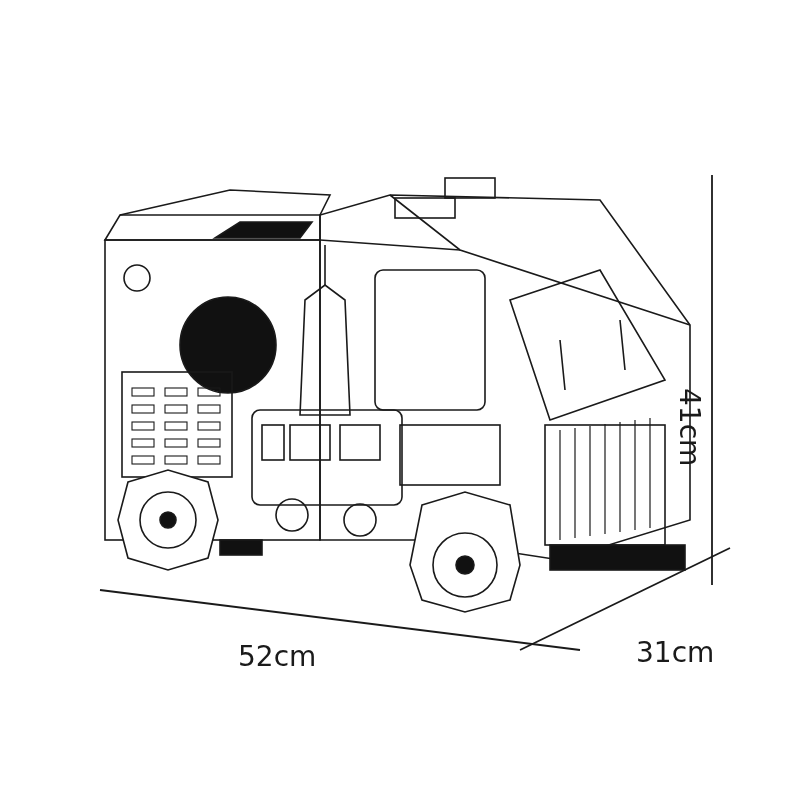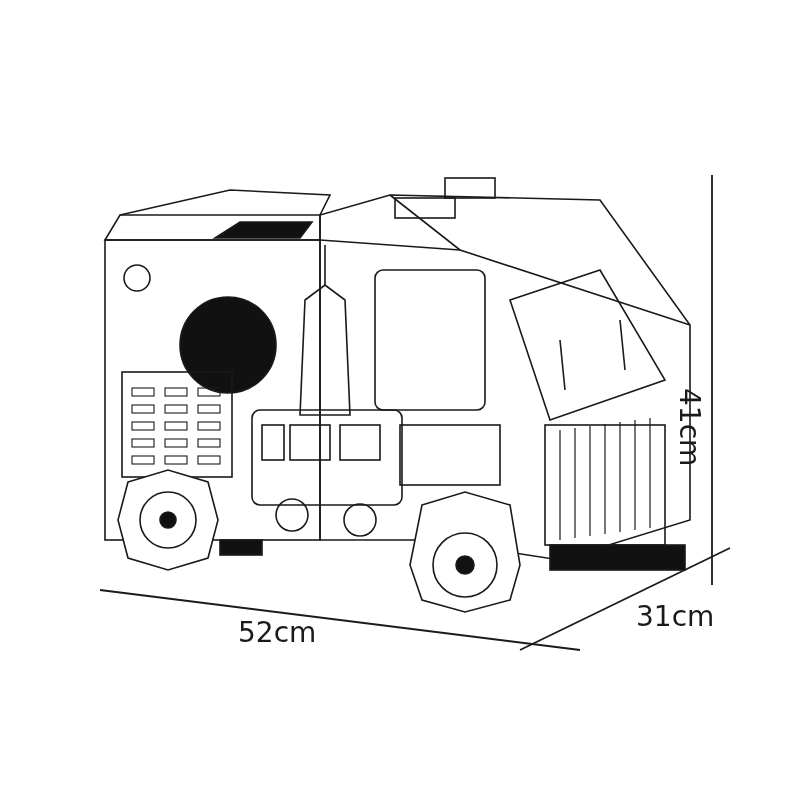--- a/index.html
+++ b/index.html
@@ -1,20 +1,20 @@
 <!DOCTYPE html>
 <html><head>
 <meta charset="utf-8">
 <style>
   html,body{margin:0;padding:0;background:#fff;}
   body{width:800px;height:800px;position:relative;overflow:hidden;font-family:"Liberation Sans",sans-serif;}
   svg{position:absolute;left:0;top:0;}
   .dim{position:absolute;font-family:"DejaVu Sans",sans-serif;font-size:28px;color:#1a1a1a;}
-  .dim-w{left:238px;top:616px;}
-  .dim-d{left:636px;top:600px;}
+  .dim-w{left:238px;top:640px;}
+  .dim-d{left:636px;top:636px;}
   .dim-h{left:706px;top:388px;transform:rotate(90deg);transform-origin:left top;}
 </style>
 </head>
 <body>
 
 <svg width="800" height="800" viewBox="0 0 800 800">
   <g fill="none" stroke="#1a1a1a" stroke-width="1.6">
 
     <path d="M105 240 L120 215 L320 215 L320 240 Z"></path>
     <rect x="105" y="240" width="215" height="300"></rect>

